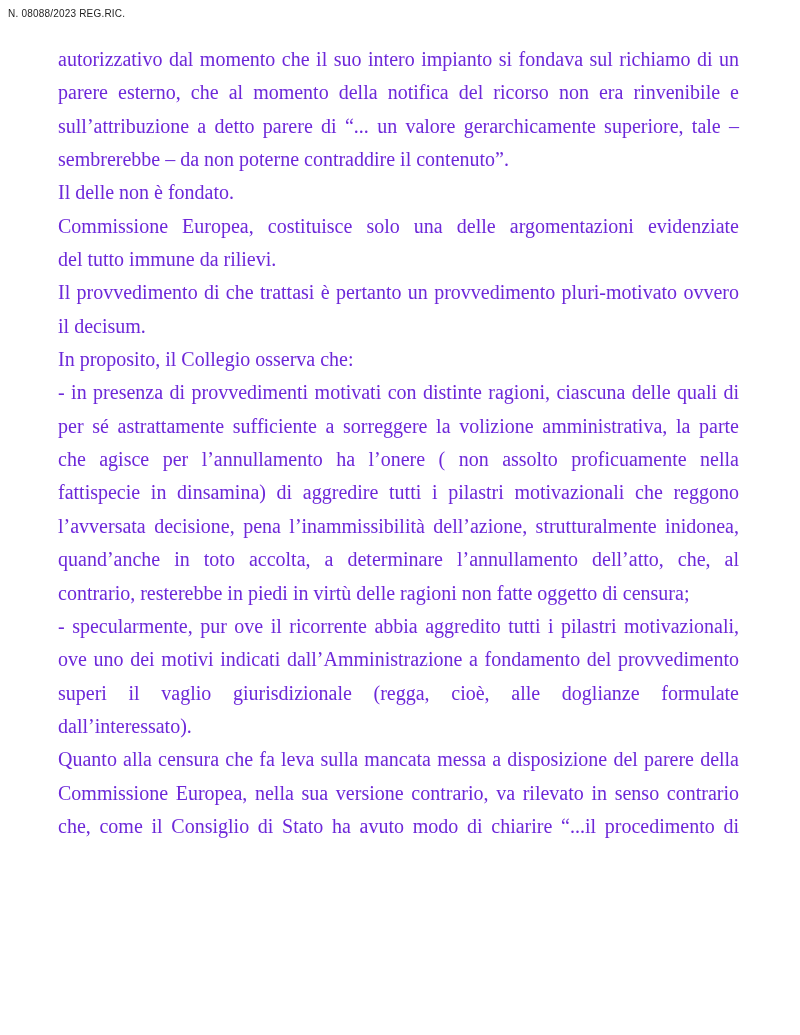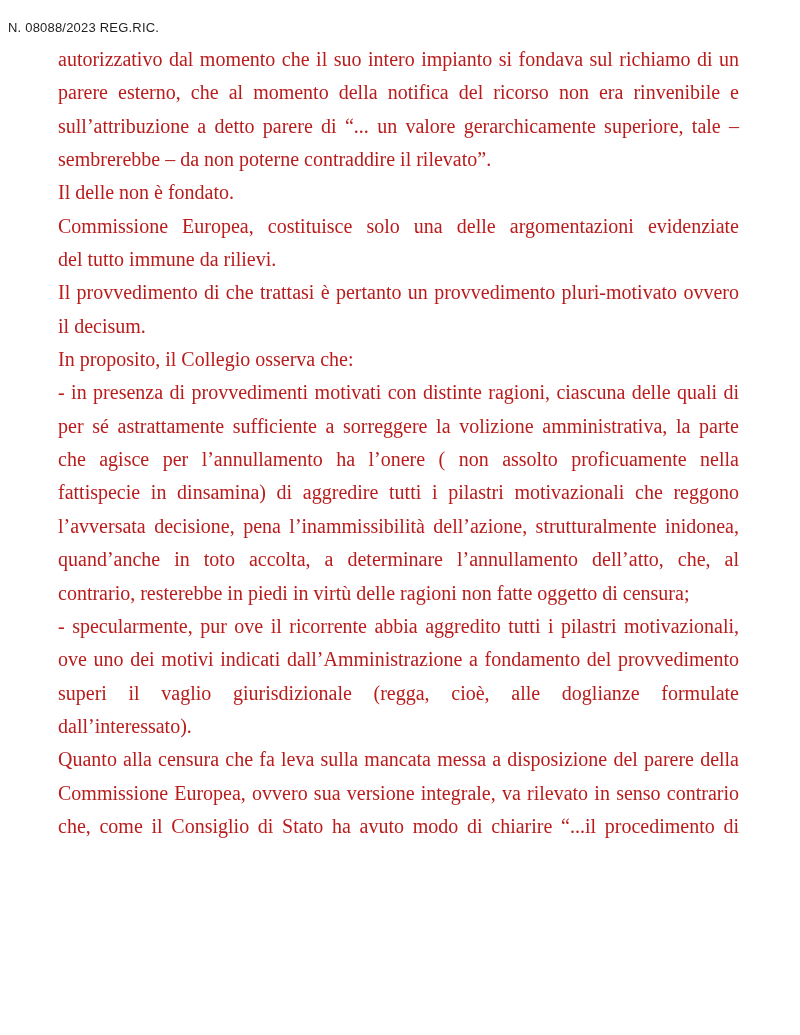--- a/index.html
+++ b/index.html
@@ -10,23 +10,23 @@
   .page {
     position: relative;
     width: 800px;
     height: 1035px;
     background: #ffffff;
     overflow: hidden;
   }
   .case-header {
     position: absolute;
     left: 8px;
-    top: 20px;
+    top: 8px;
     font-family: "Liberation Sans", sans-serif;
-    font-size: 13px;
+    font-size: 10px;
     letter-spacing: 0.2px;
     color: #1f1f1f;
   }
   .doc-body {
     position: absolute;
     left: 58px;
     top: 43px;
     width: 681px;
     font-family: "Liberation Serif", serif;
     font-size: 20px;
@@ -45,39 +45,39 @@
     text-align-last: left;
   }
   .italic {
   }
 </style>
 </head>
 <body>
 
 <div class="page">
   <div class="case-header">N. 08088/2023 REG.RIC.</div>
-  <div class="doc-body" style="color: #b91c1c;">
+  <div class="doc-body" style="color: #6d28d9;">
       <div class="line"><span>autorizzativo dal momento che il suo intero impianto si fondava sul richiamo di un</span></div>
       <div class="line"><span>parere esterno, che al momento della notifica del ricorso non era rinvenibile e</span></div>
       <div class="line"><span>sull’attribuzione a detto parere di “... </span><span class="italic">un valore gerarchicamente superiore, tale –</span></div>
-      <div class="line left"><span class="italic">sembrerebbe – da non poterne contraddire il rilevato</span><span>”.</span></div>
+      <div class="line left"><span class="italic">sembrerebbe – da non poterne contraddire il contenuto</span><span>”.</span></div>
       <div class="line left"><span>Il delle non è fondato.</span></div>
       <div class="line"><span>Commissione Europea, costituisce solo una delle argomentazioni evidenziate</span></div>
       <div class="line left"><span>del tutto immune da rilievi.</span></div>
       <div class="line"><span>Il provvedimento di che trattasi è pertanto un provvedimento pluri-motivato ovvero</span></div>
       <div class="line left"><span>il </span><span class="italic">decisum</span><span>.</span></div>
       <div class="line left"><span>In proposito, il Collegio osserva che:</span></div>
       <div class="line"><span>- in presenza di provvedimenti motivati con distinte ragioni, ciascuna delle quali di</span></div>
       <div class="line"><span>per sé astrattamente sufficiente a sorreggere la volizione amministrativa, la parte</span></div>
       <div class="line"><span>che agisce per l’annullamento ha l’onere ( non assolto proficuamente nella</span></div>
       <div class="line"><span>fattispecie in dinsamina) di aggredire tutti i pilastri motivazionali che reggono</span></div>
       <div class="line"><span>l’avversata decisione, pena l’inammissibilità dell’azione, strutturalmente inidonea,</span></div>
       <div class="line"><span>quand’anche </span><span class="italic">in toto</span><span> accolta, a determinare l’annullamento dell’atto, che, al</span></div>
       <div class="line left"><span>contrario, resterebbe in piedi in virtù delle ragioni non fatte oggetto di censura;</span></div>
       <div class="line"><span>- specularmente, pur ove il ricorrente abbia aggredito tutti i pilastri motivazionali,</span></div>
       <div class="line"><span>ove uno dei motivi indicati dall’Amministrazione a fondamento del provvedimento</span></div>
       <div class="line"><span>superi il vaglio giurisdizionale (regga, cioè, alle doglianze formulate</span></div>
       <div class="line left"><span>dall’interessato).</span></div>
       <div class="line"><span>Quanto alla censura che fa leva sulla mancata messa a disposizione del parere della</span></div>
-      <div class="line"><span>Commissione Europea, ovvero sua versione integrale, va rilevato in senso contrario</span></div>
+      <div class="line"><span>Commissione Europea, nella sua versione contrario, va rilevato in senso contrario</span></div>
       <div class="line"><span>che, come il Consiglio di Stato ha avuto modo di chiarire “</span><span class="italic">...il procedimento di</span></div>
     </div>
 </div>
 
 </body></html>

